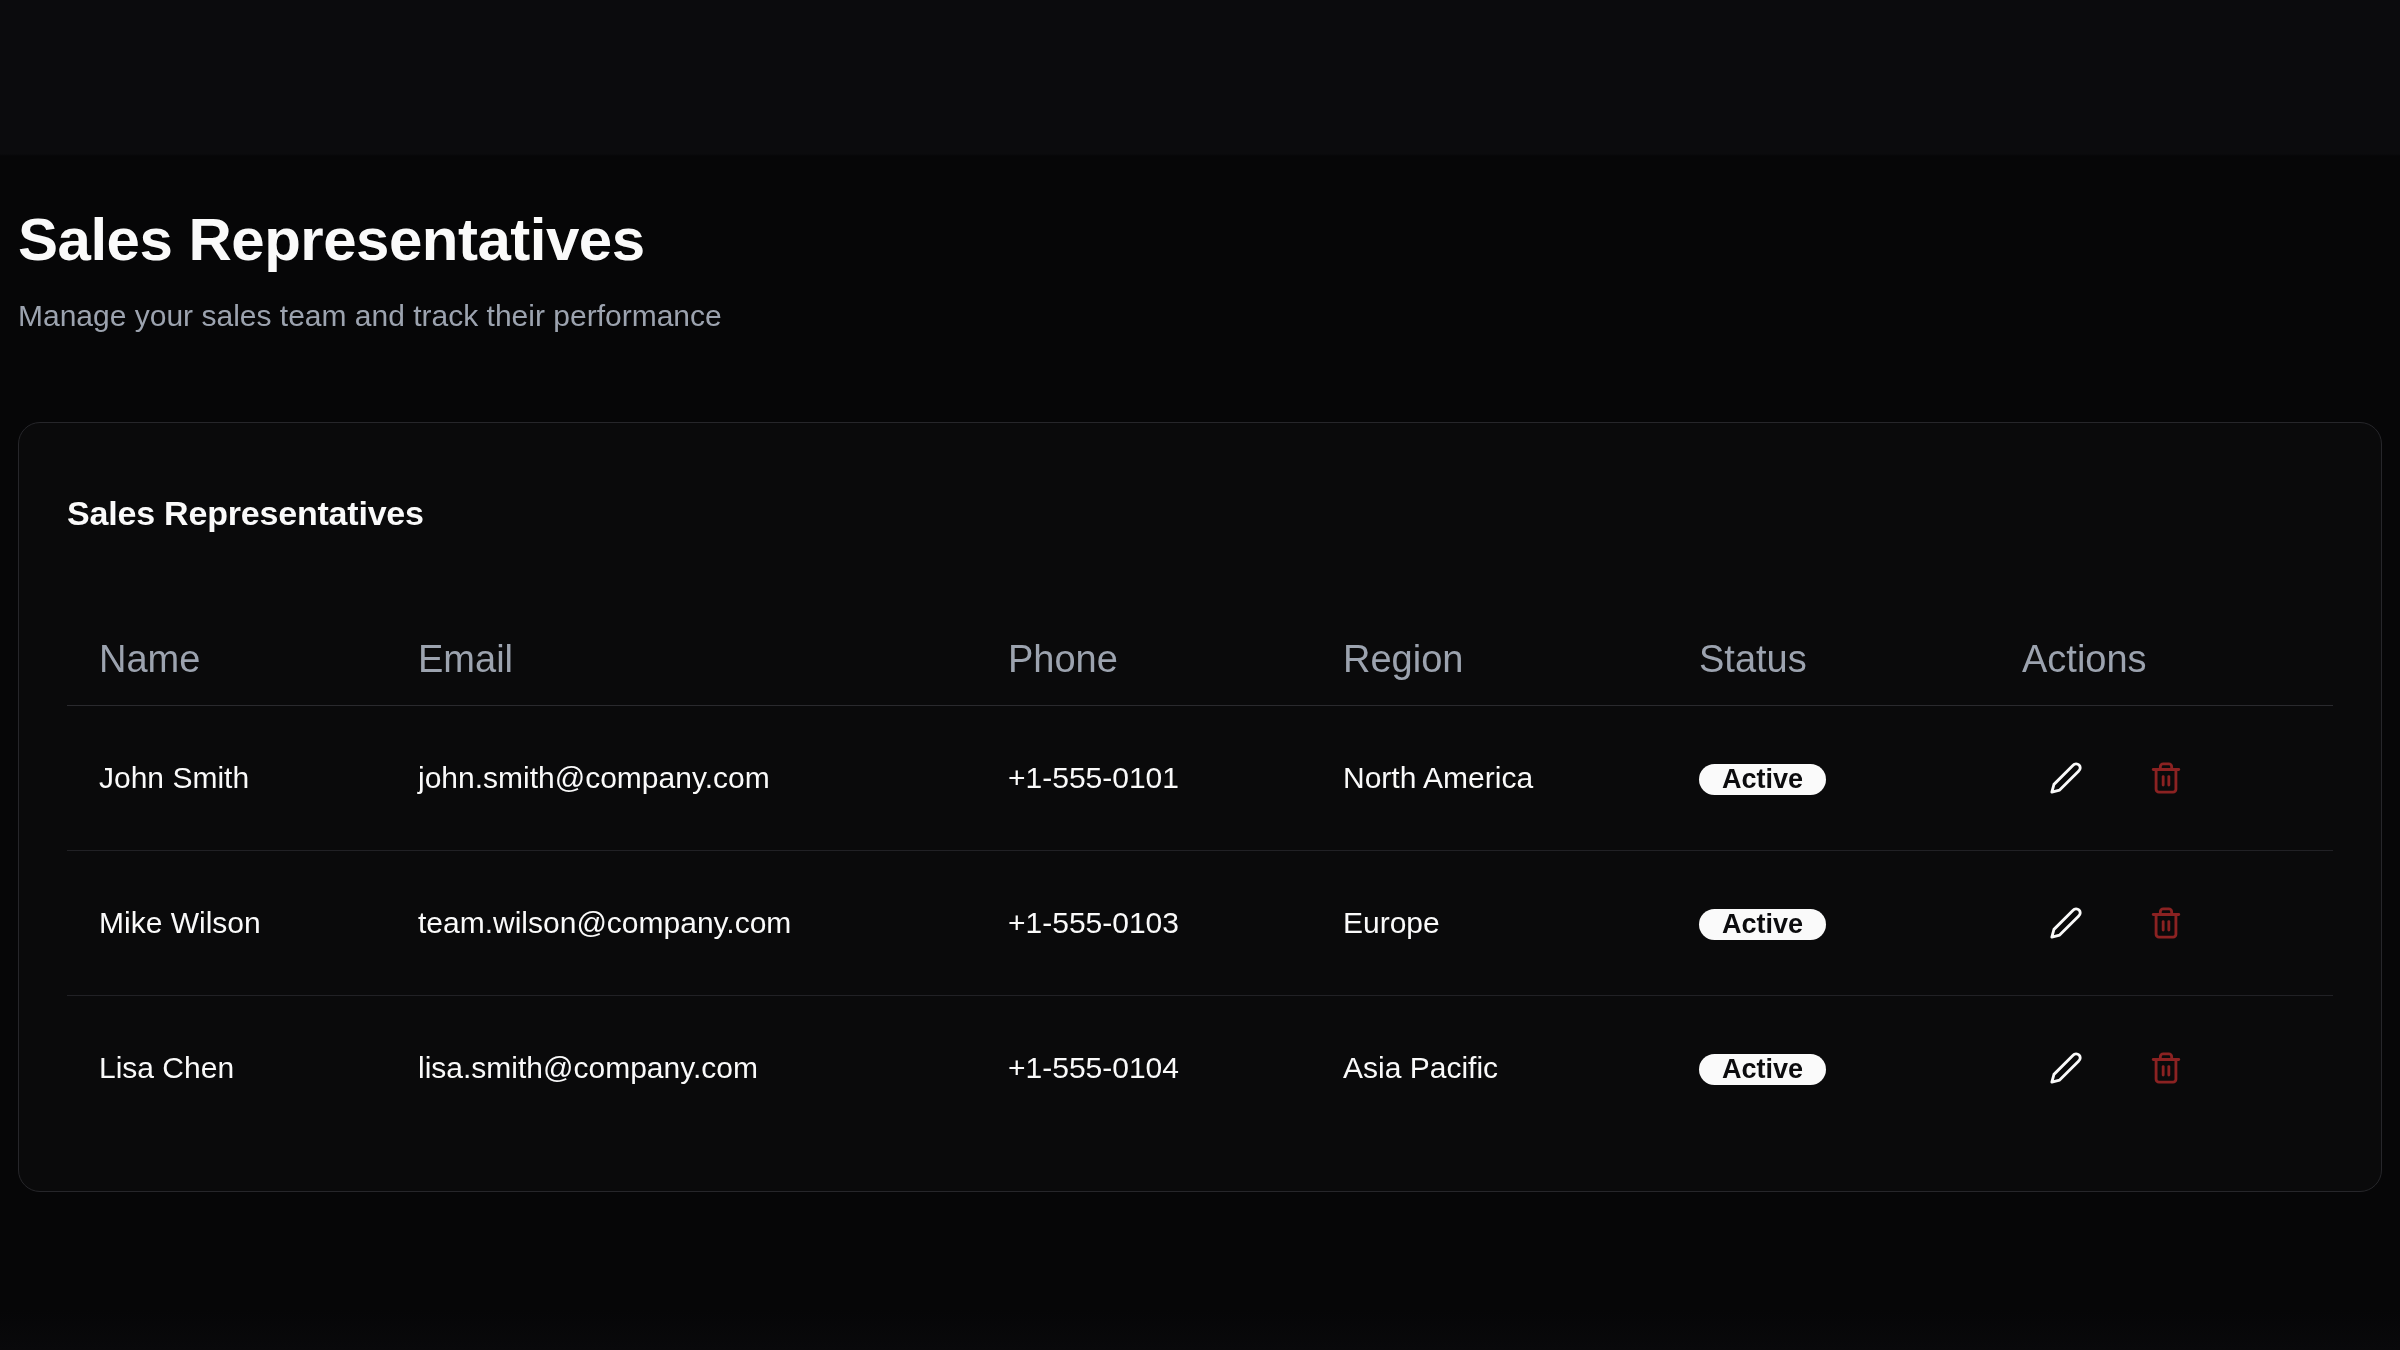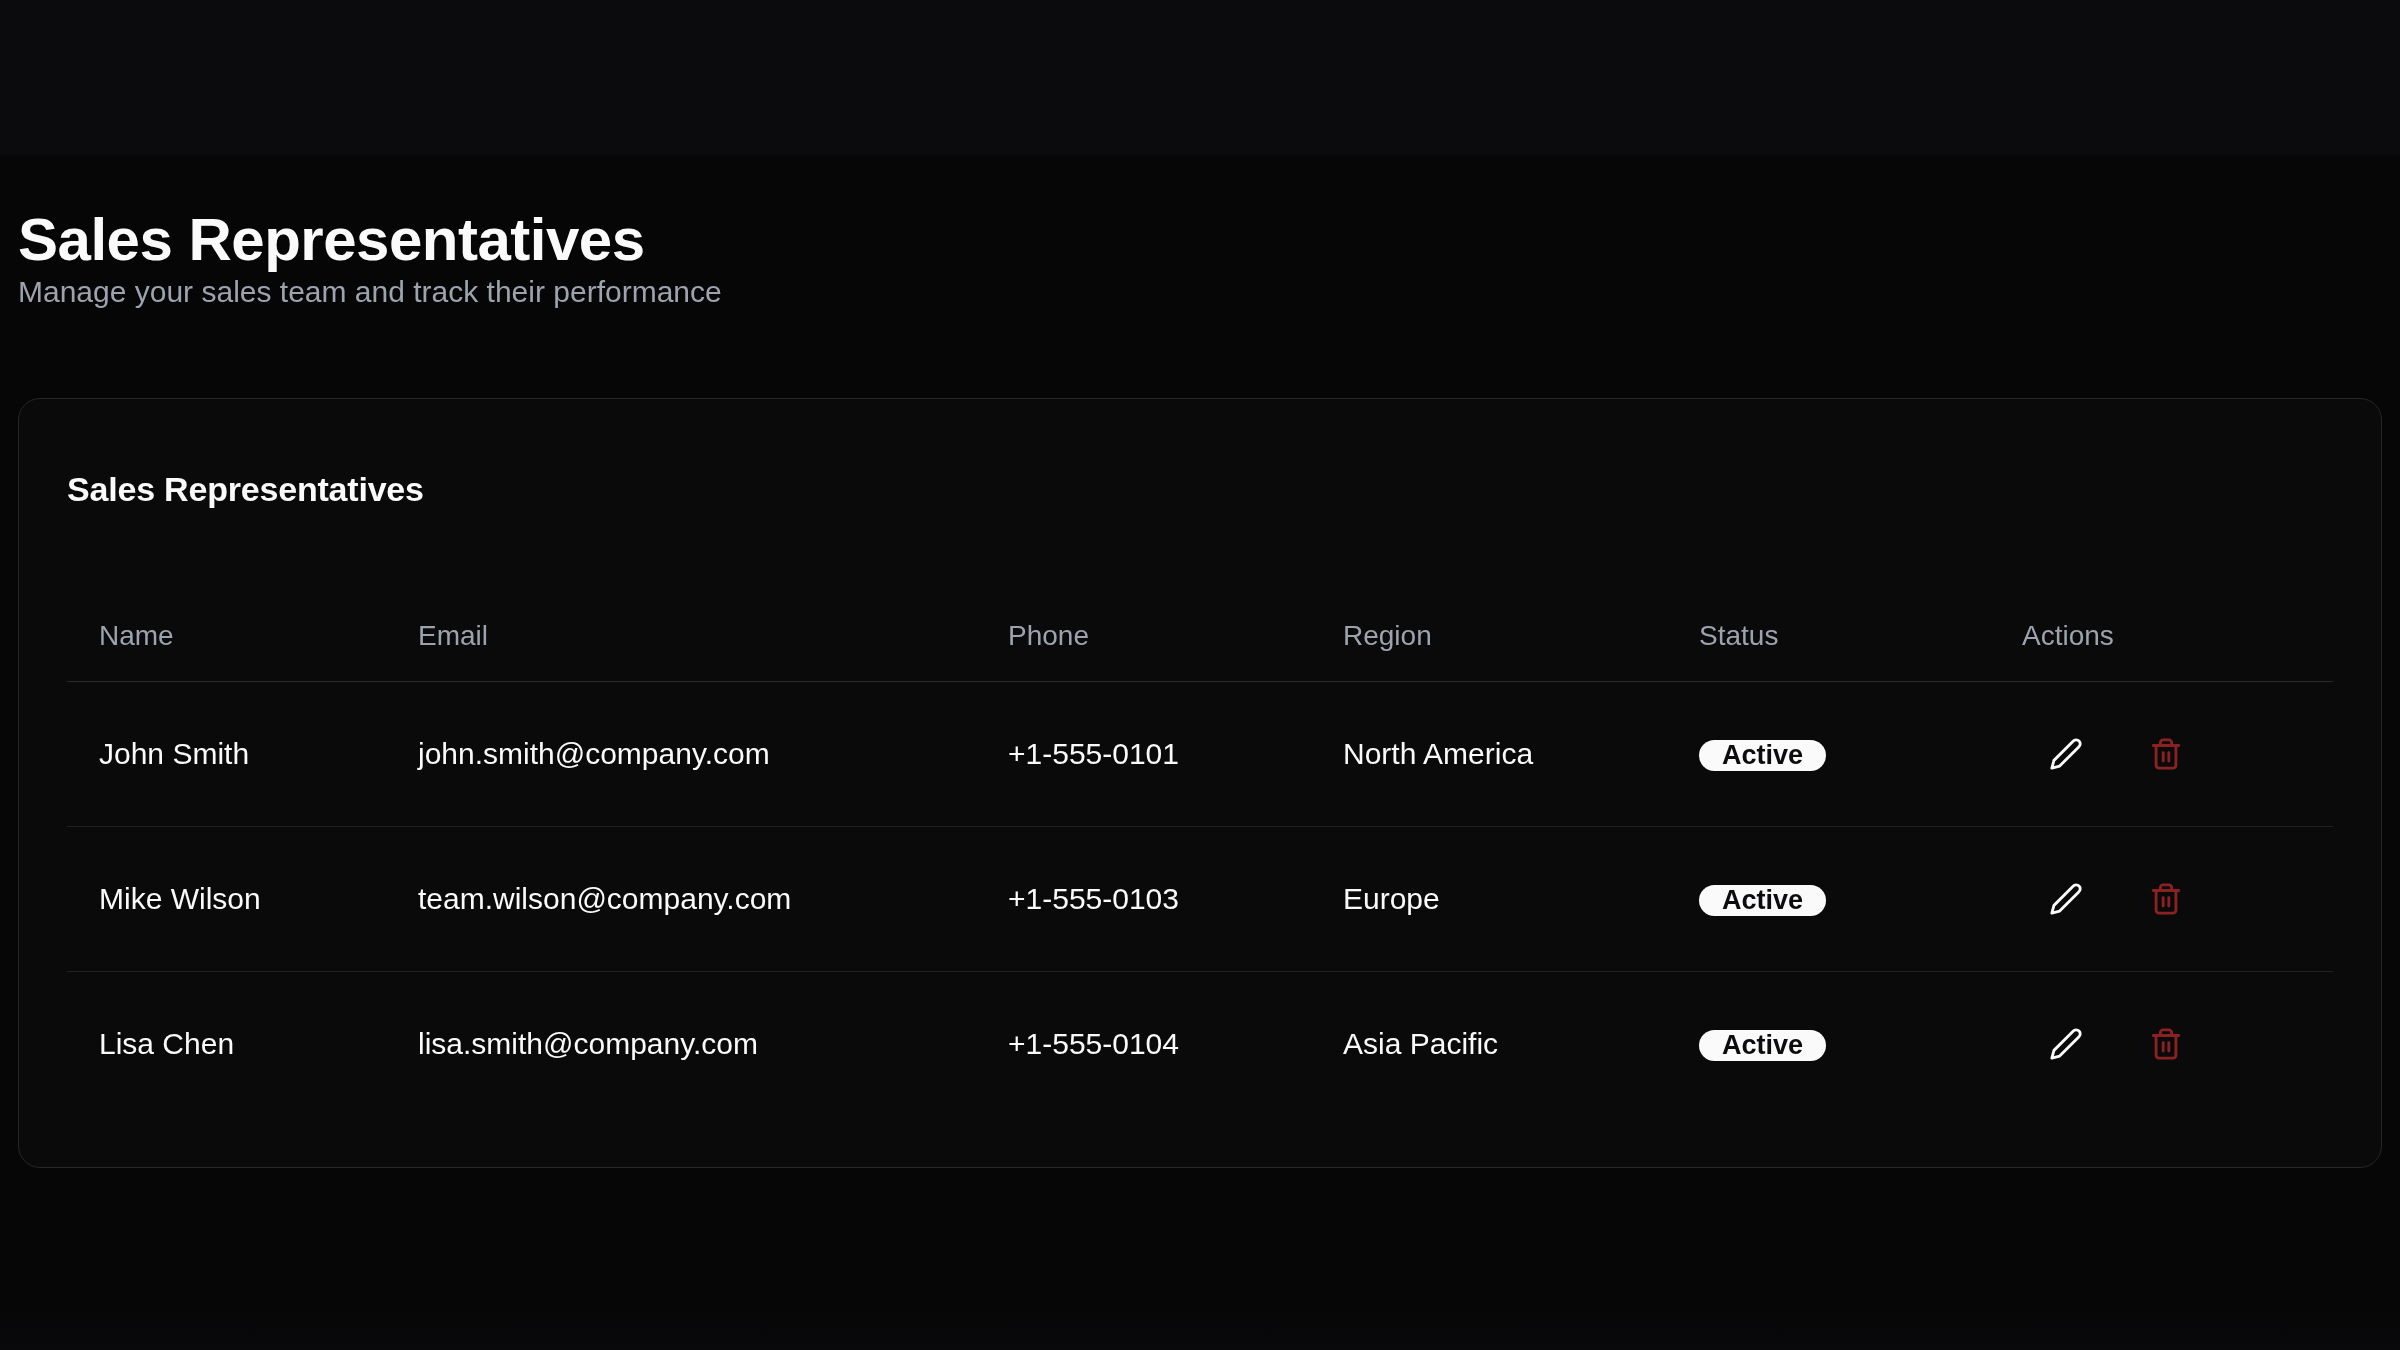--- a/index.html
+++ b/index.html
@@ -12,20 +12,21 @@
     overflow: hidden;
   }
   .container { padding: 17px 18px; }
 
   .page-title {
     margin: 0; padding-top: 188px;
     font-size: 60px; line-height: 1.15; font-weight: 700;
     letter-spacing: -0.5px; color: #fafafa;
   }
   .page-subtitle {
+    margin-top: 24px;
     font-size: 30px; line-height: 1.2; color: #9ca3af;
   }
 
   .card {
     margin-top: 88px;
     height: 770px;
     background: #0a0a0b;
     border: 1px solid #26262a;
     border-radius: 22px;
     padding: 48px;
@@ -53,21 +54,21 @@
   }
   col.c-name   { width: 319px; }
   col.c-email  { width: 590px; }
   col.c-phone  { width: 335px; }
   col.c-region { width: 356px; }
   col.c-status { width: 323px; }
 
   th {
     height: 90px; padding: 0 32px;
     text-align: left; vertical-align: middle;
-    font-size: 28px; font-weight: 500; color: #9ca3af;
+    font-size: 38px; font-weight: 500; color: #9ca3af;
     border-bottom: 1px solid #2a2a2e;
     white-space: nowrap;
   }
   td {
     height: 145px; padding: 0 32px;
     vertical-align: middle;
     font-size: 30px; font-weight: 400; color: #fafafa;
     border-bottom: 1px solid #212125;
     white-space: nowrap;
   }

